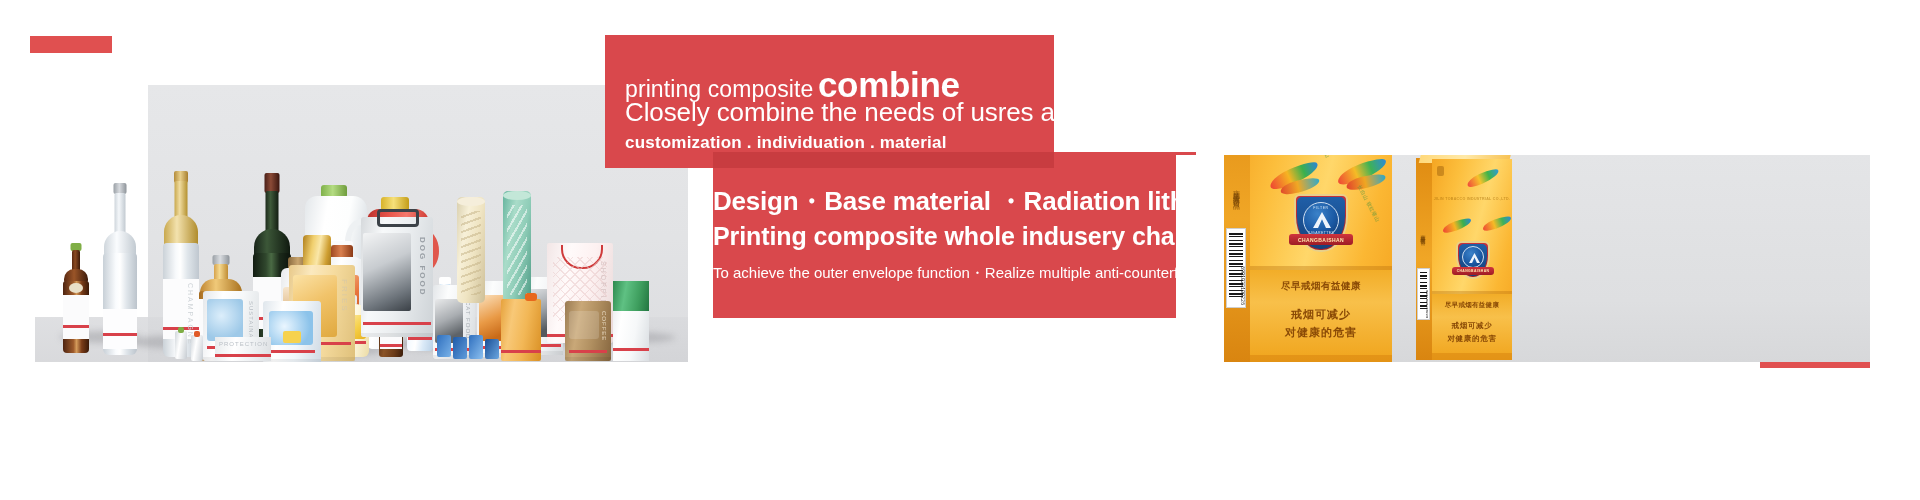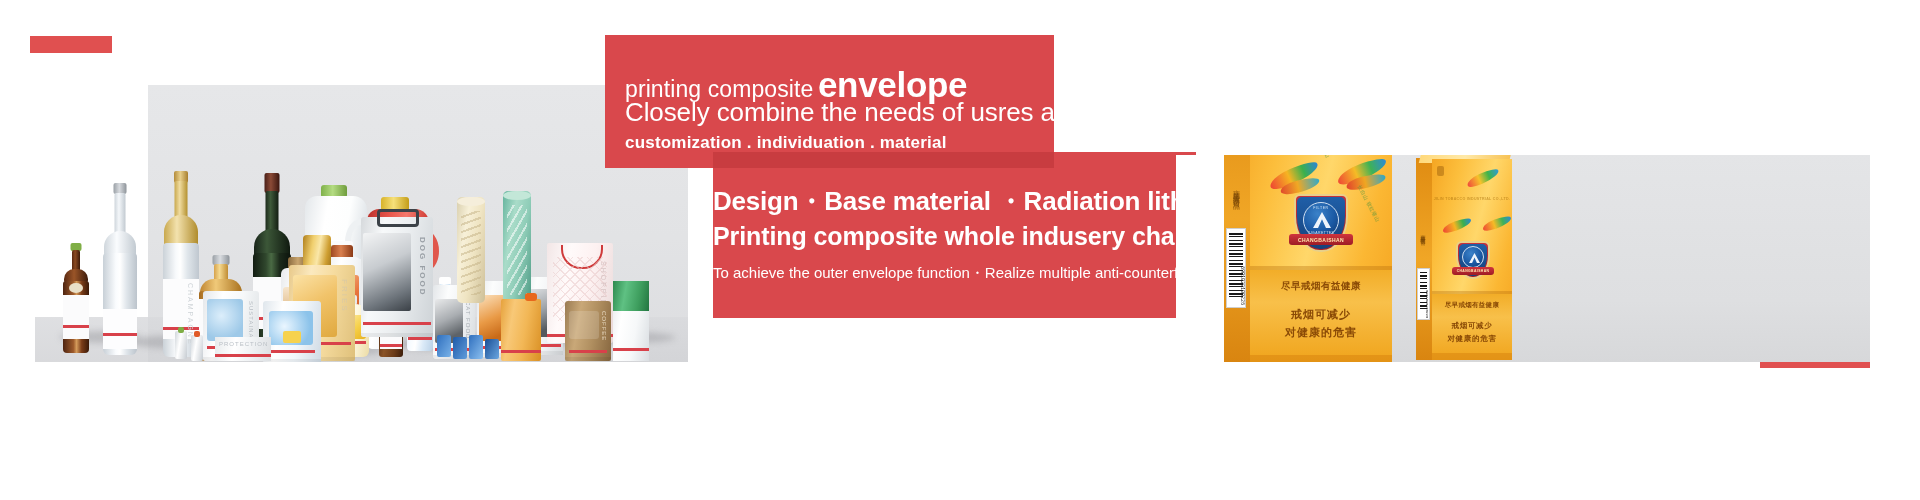--- a/index.html
+++ b/index.html
@@ -373,21 +373,21 @@
     <div class="pp" style="left:180px;top:252px;width:56px;height:24px;
          background:linear-gradient(100deg,#e7eaec,#ffffff 35%,#eceff1 70%,#dcdfe2);">
       <div style="position:absolute;left:0;bottom:4px;right:0;height:3px;background:#d8414a;"></div>
       <div style="position:absolute;left:4px;top:4px;color:#b9bfc5;font-size:6px;letter-spacing:1px;">PROTECTION</div>
     </div>
   </div>
 
   <div class="panel-top">
     <div class="t1">
       <span class="thin">printing composite</span>
-      <span class="bold">envelope</span>
+      <span class="bold">combine</span>
     </div>
     <div class="t2">Closely combine the needs of usres and brands</div>
     <div class="t3">customization  .  individuation  .  material</div>
   </div>
 
   <div class="panel-mid">
     <div class="m1">Design・Base material ・Radiation lithography</div>
     <div class="m2">Printing composite whole indusery chain</div>
     <div class="m3">To achieve the outer envelope function・Realize multiple anti-counterfeiting</div>
   </div>

